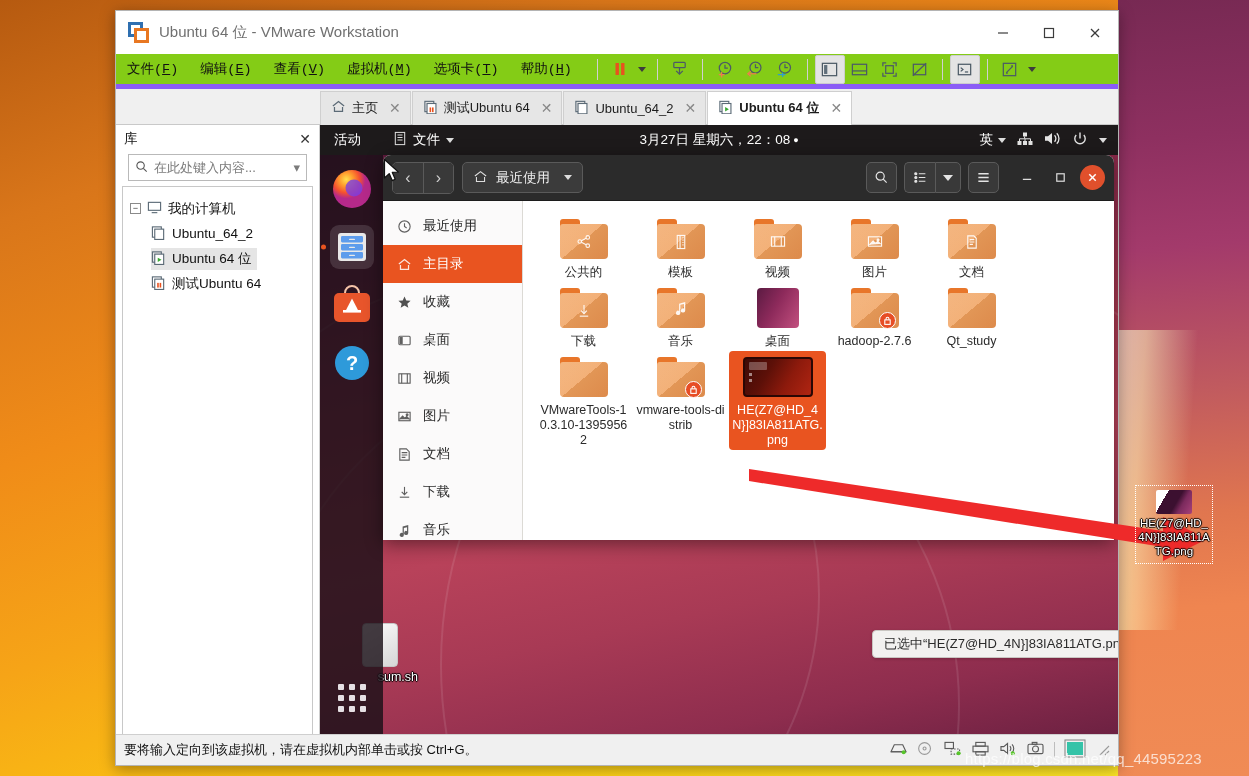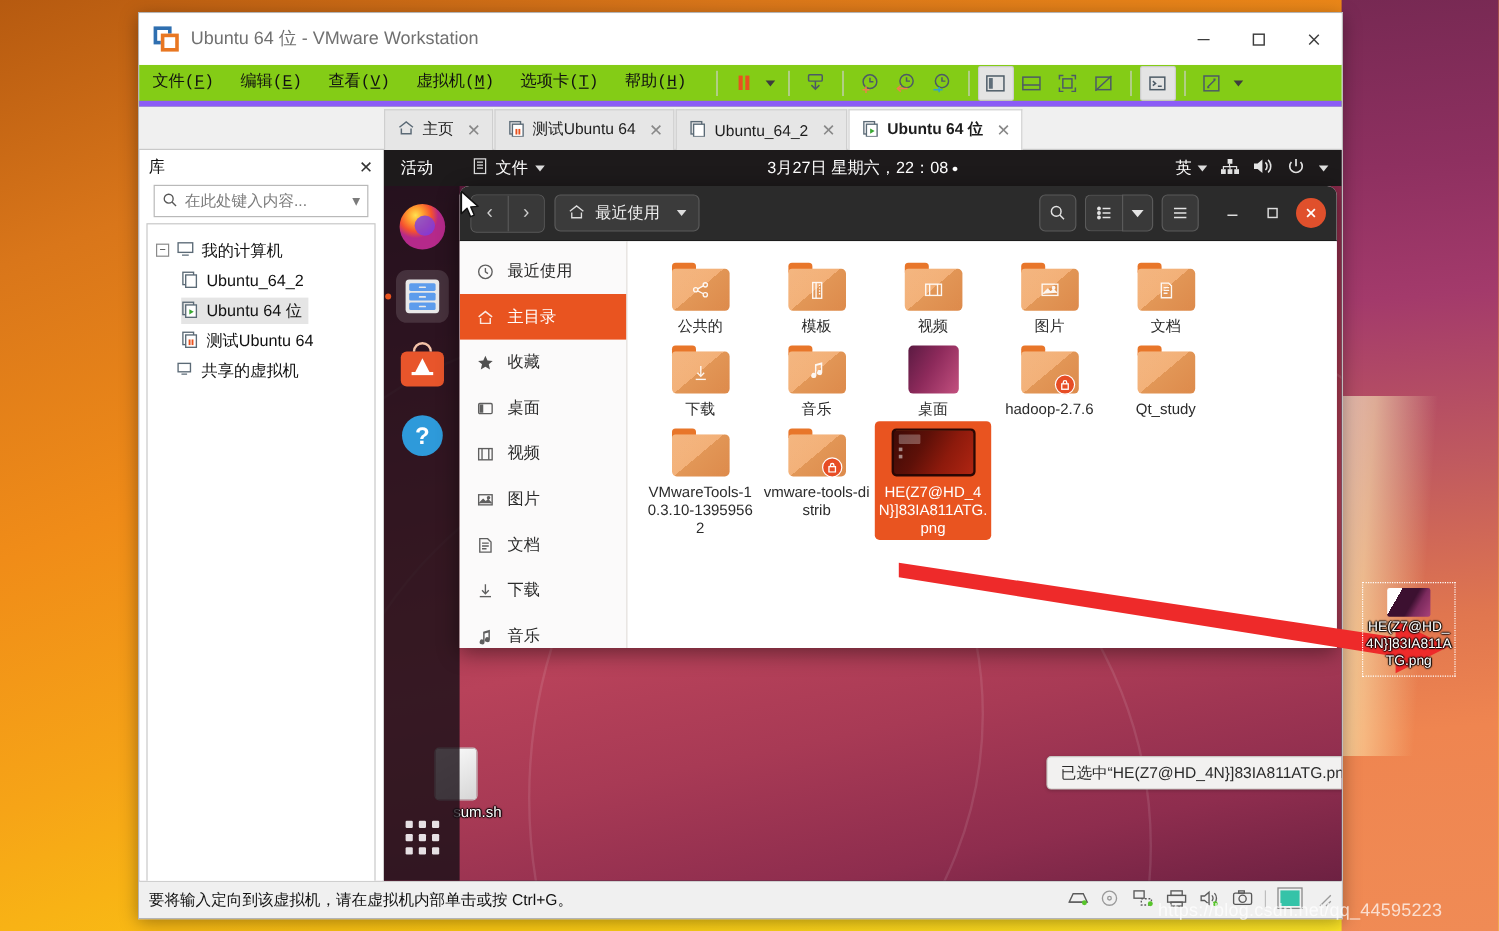--- a/index.html
+++ b/index.html
@@ -438,30 +438,20 @@
         <div class="tree-row indent">
           <span>
             <svg width="15" height="15" viewBox="0 0 16 16" fill="none" stroke="#5b6a76" stroke-width="1.2">
                 <rect x="1.5" y="2" width="9.5" height="11"></rect>
                 <rect x="4" y="4.4" width="9.5" height="11" fill="#fff"></rect>
                 <rect x="6.6" y="8.4" width="1.7" height="5" fill="#e8521f" stroke="none"></rect>
                 <rect x="9.2" y="8.4" width="1.7" height="5" fill="#e8521f" stroke="none"></rect>
               </svg>
           </span>
           <span>测试Ubuntu 64</span>
-        </div>
-        <div class="tree-row">
-          <span style="width:11px"></span>
-          <span>
-            <svg width="15" height="15" viewBox="0 0 16 16" fill="none" stroke="#5b6a76" stroke-width="1.2">
-                <rect x="1.5" y="3" width="11" height="7.5"></rect>
-                <path d="M4.5 12.6h5"></path>
-              </svg>
-          </span>
-          <span>共享的虚拟机</span>
         </div>
       </div>
     </div>
 
     <div style="position:absolute;left:204px;top:0;right:0;bottom:0;overflow:hidden;">
 
       <div class="ubuntu-wallpaper">
         <div class="wp-arc" style="left:-140px;top:120px;width:640px;height:640px;"></div>
         <div class="wp-arc" style="left:-60px;top:200px;width:700px;height:700px;"></div>
         <div class="wp-arc" style="left:120px;top:80px;width:860px;height:860px;"></div>

